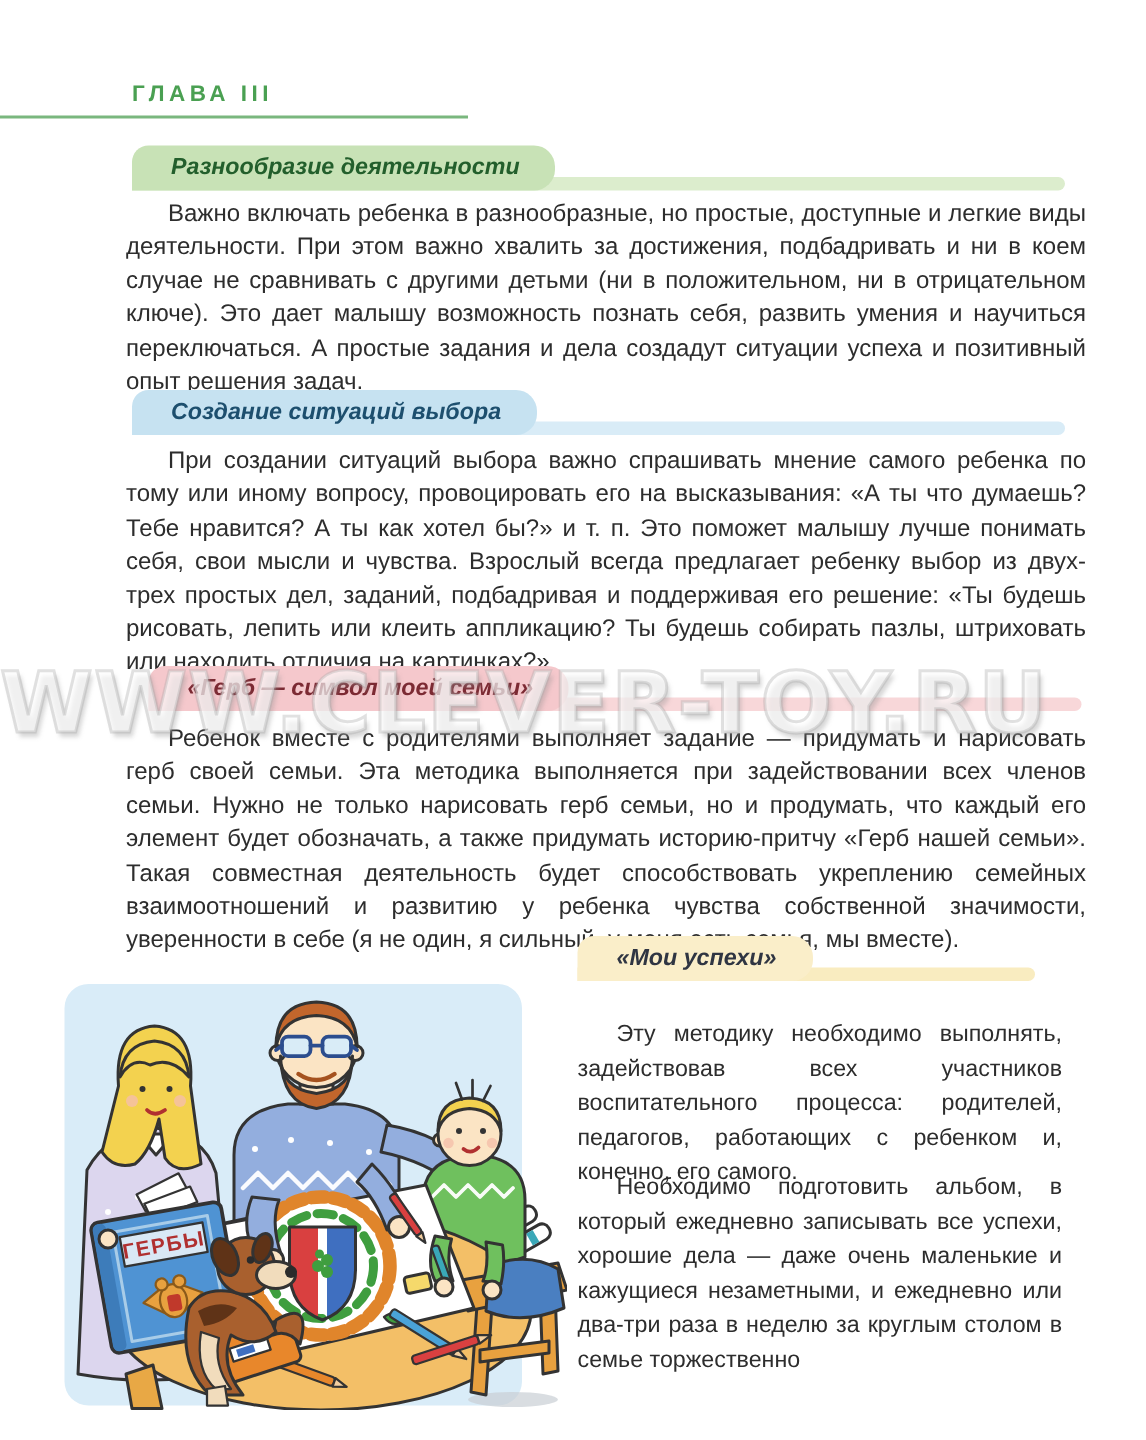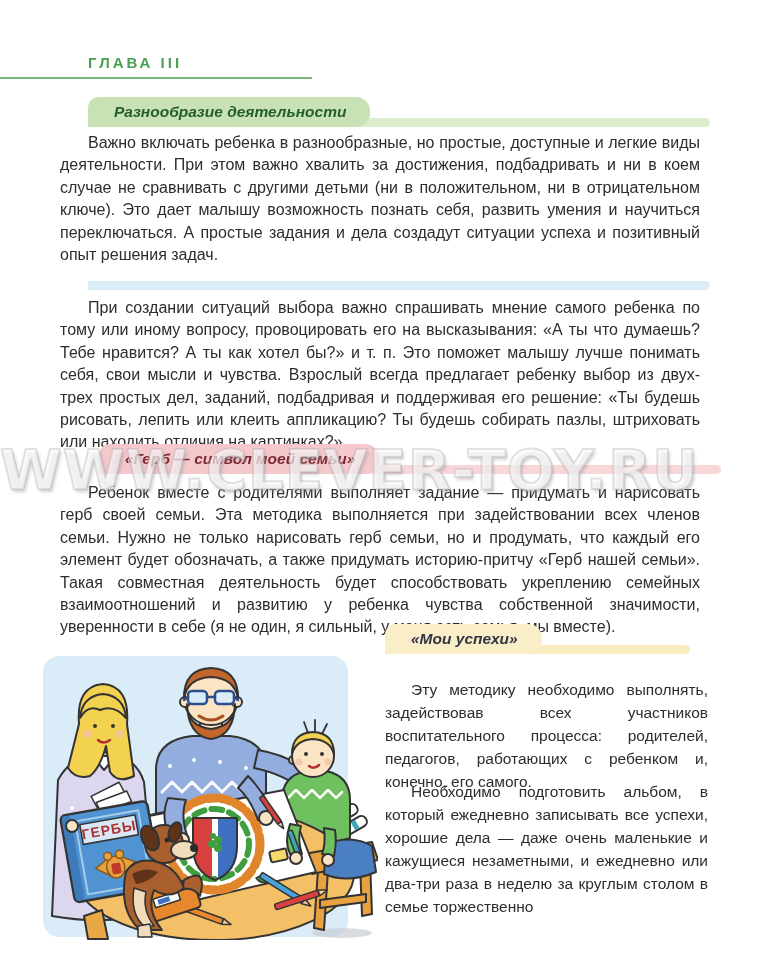--- a/index.html
+++ b/index.html
@@ -42,21 +42,21 @@
   .tab.blue .strip{background:var(--blue-tab-strip,#d9ecf7);}
   .tab.blue .label{color:var(--blue-tab-text,#1d4f6e);}
   .tab.pink .label-box{background:var(--pink-tab-bg,#f5c8cc);}
   .tab.pink .strip{background:var(--pink-tab-strip,#f8d7d9);}
   .tab.pink .label{color:var(--pink-tab-text,#7c2a33);}
   .tab.yellow .label-box{background:var(--yellow-tab-bg,#faeec9);}
   .tab.yellow .strip{background:var(--yellow-tab-strip,#f9ecc0);}
   .tab.yellow .label{color:var(--yellow-tab-text,#2f3542);}
   
   .para{
-    position:absolute;left:60px;width:640px;
+    position:absolute;left:84px;width:640px;
     text-align:justify;text-indent:28px;
     font-size:16px;line-height:22.4px;
     color:var(--body-text,#2d2d2d);
     hyphens:auto;
   }
   .para.col{
     left:385px;width:323px;
     font-size:15.5px;line-height:23px;text-indent:26px;
   }
   
@@ -84,20 +84,23 @@
   <div class="tab green" style="left:88px;top:97px;width:622px;">
     <div class="strip"></div>
     <div class="label-box">
       <span class="label">Разнообразие деятельности</span>
     </div>
   </div>
   <div class="para" style="top:132px;">Важно включать ребенка в разнообразные, но простые, доступные и легкие виды деятельности. При этом важно хвалить за достижения, подбадривать и ни в коем случае не сравнивать с другими детьми (ни в положительном, ни в отрицательном ключе). Это дает малышу возможность познать себя, развить умения и научиться переключаться. А простые задания и дела создадут ситуации успеха и позитивный опыт решения задач.</div>
 
   <div class="tab blue" style="left:88px;top:260px;width:622px;">
     <div class="strip"></div>
+    <div class="label-box">
+      <span class="label">Создание ситуаций выбора</span>
+    </div>
   </div>
   <div class="para" style="top:297px;">При создании ситуаций выбора важно спрашивать мнение самого ребенка по тому или иному вопросу, провоцировать его на высказывания: «А ты что думаешь? Тебе нравится? А ты как хотел бы?» и т. п. Это поможет малышу лучше понимать себя, свои мысли и чувства. Взрослый всегда предлагает ребенку выбор из двух-трех простых дел, заданий, подбадривая и поддерживая его решение: «Ты будешь рисовать, лепить или клеить аппликацию? Ты будешь собирать пазлы, штриховать или находить отличия на картинках?»</div>
 
   <div class="tab pink" style="left:88px;top:444px;width:622px;margin-left:11px;">
     <div class="strip"></div>
     <div class="label-box">
       <span class="label">«Герб — символ моей семьи»</span>
     </div>
   </div>
   <div class="para" style="top:482px;">Ребенок вместе с родителями выполняет задание — придумать и нарисовать герб своей семьи. Эта методика выполняется при задействовании всех членов семьи. Нужно не только нарисовать герб семьи, но и продумать, что каждый его элемент будет обозначать, а также придумать историю-притчу «Герб нашей семьи». Такая совместная деятельность будет способствовать укреплению семейных взаимоотношений и развитию у ребенка чувства собственной значимости, уверенности в себе (я не один, я сильный, у меня есть семья, мы вместе).</div>

